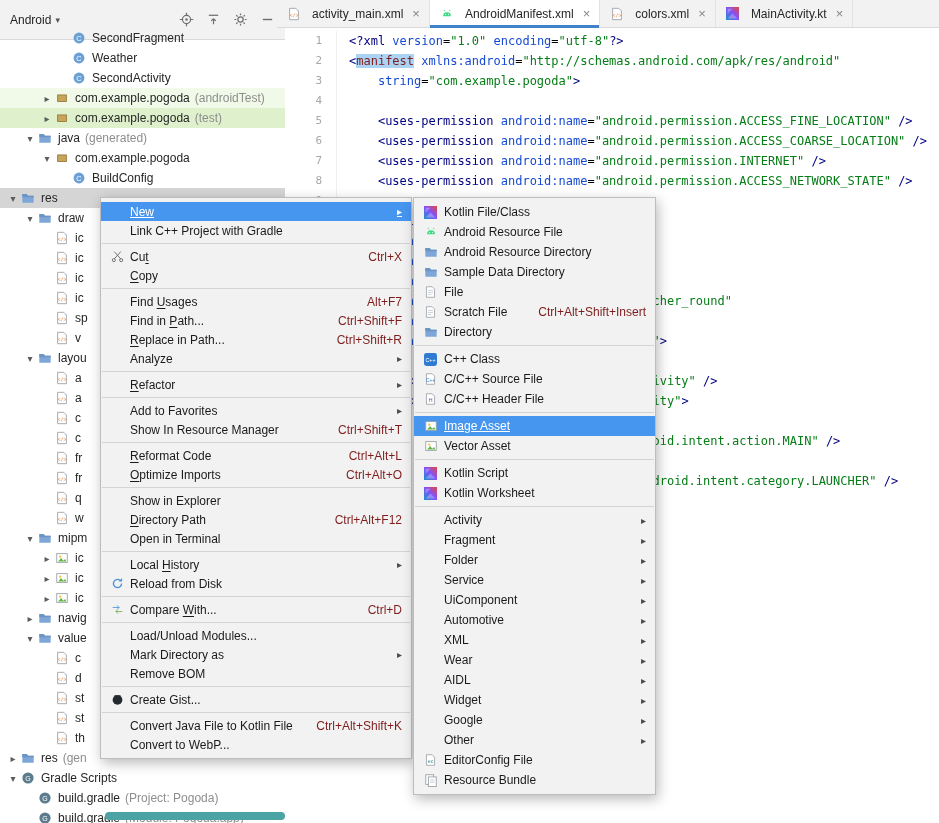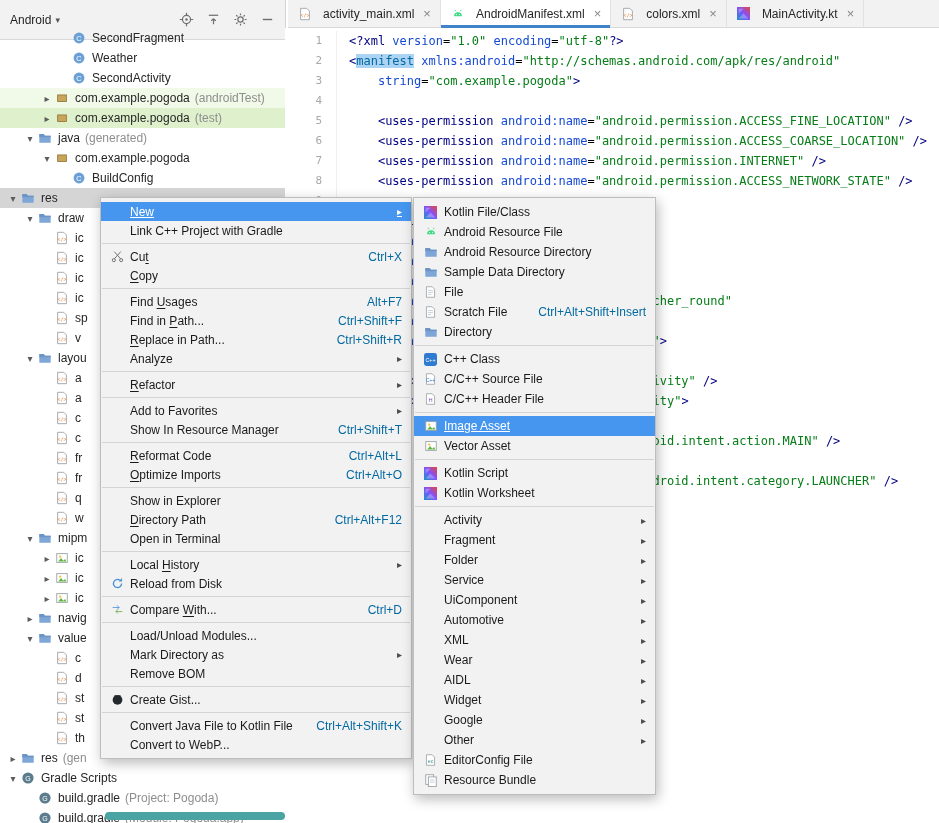--- a/index.html
+++ b/index.html
@@ -22,51 +22,51 @@
   .arrow{width:14px;flex:none;font-size:10px;color:#5c5c5c;text-align:center;}
   .icn{width:16px;height:16px;flex:none;display:flex;align-items:center;justify-content:center;margin-right:5px;}
   .icn svg{display:block;}
   .tsuffix{color:#8e8e8e;margin-left:5px;}
   .bg-green1{background:#f1f9e9;}
   .bg-green2{background:#dff1cc;}
   .bg-selected{background:#d5d5d5;}
   .hscroll{position:absolute;left:105px;top:812px;width:180px;height:8px;border-radius:4px;background:#4ba3a3;}
 
   
-  .tab-bar{position:absolute;left:288px;top:0;right:0;height:28px;background:#f2f2f2;
+  .tab-bar{position:absolute;left:277px;top:0;right:0;height:28px;background:#f2f2f2;
            border-bottom:1px solid #d9d9d9;display:flex;box-sizing:border-box;}
   .tab{display:flex;align-items:center;padding:0 9px;gap:5px;border-right:1px solid #e2e2e2;position:relative;}
   .tab.selected{background:#fff;}
   .tab.selected::after{content:"";position:absolute;left:0;right:0;bottom:-1px;height:3px;background:#4083c9;}
   .tclose{margin-left:4px;color:#878787;font-size:13px;line-height:1;}
 
   
   .editor{position:absolute;left:285px;top:28px;right:0;bottom:0;background:#fff;overflow:hidden;padding-top:3px;}
   .code-line{display:flex;height:20px;line-height:20px;font-family:"DejaVu Sans Mono",monospace;font-size:12px;}
   .gutter{width:52px;flex:none;text-align:right;padding-right:14px;box-sizing:border-box;
           color:#a8a8a8;font-size:11px;border-right:1px solid #efefef;}
   .code-text{padding-left:12px;white-space:pre;}
   .seg-t{color:#000080;}
   .seg-a{color:#174ad4;}
   .seg-s{color:#067d17;}
   .seg-p{color:#000;}
-  .seg-th{color:#0369a1;background:#abd3f3;}
+  .seg-th{color:#7f1d1d;background:#abd3f3;}
 
   
   .menu{position:absolute;background:#f2f2f2;border:1px solid #bdbdbd;box-shadow:2px 4px 12px rgba(0,0,0,.28);
         padding:4px 0;box-sizing:border-box;}
   #context-menu{left:100px;top:197px;width:312px;z-index:20;}
   #submenu{left:413px;top:197px;width:243px;z-index:21;}
   .mi{display:flex;align-items:center;height:19px;padding:0 9px 0 7px;color:#1a1a1a;white-space:nowrap;}
   #submenu .mi{height:20px;}
   .mi.selected{background:#4696f0;color:#fff;text-decoration:underline;}
   .micon{width:18px;flex:none;display:flex;align-items:center;justify-content:center;margin-right:4px;}
   #submenu .micon{width:19px;}
   .mlabel u{text-underline-offset:2px;}
-  .mright{margin-left:auto;color:#0369a1;padding-left:22px;}
+  .mright{margin-left:auto;color:#7f1d1d;padding-left:22px;}
   .mright.marrow{color:#4c4c4c;font-size:10px;padding-left:10px;}
   .mi.selected .mright{color:#f0f0f0;}
   .mi.selected .mright.marrow{color:#fff;}
   .msep{height:7px;position:relative;}
   .msep::after{content:"";position:absolute;left:1px;right:1px;top:3px;border-top:1px solid #d4d4d4;}
 </style>
 </head>
 <body>
 
 <div class="ide">

